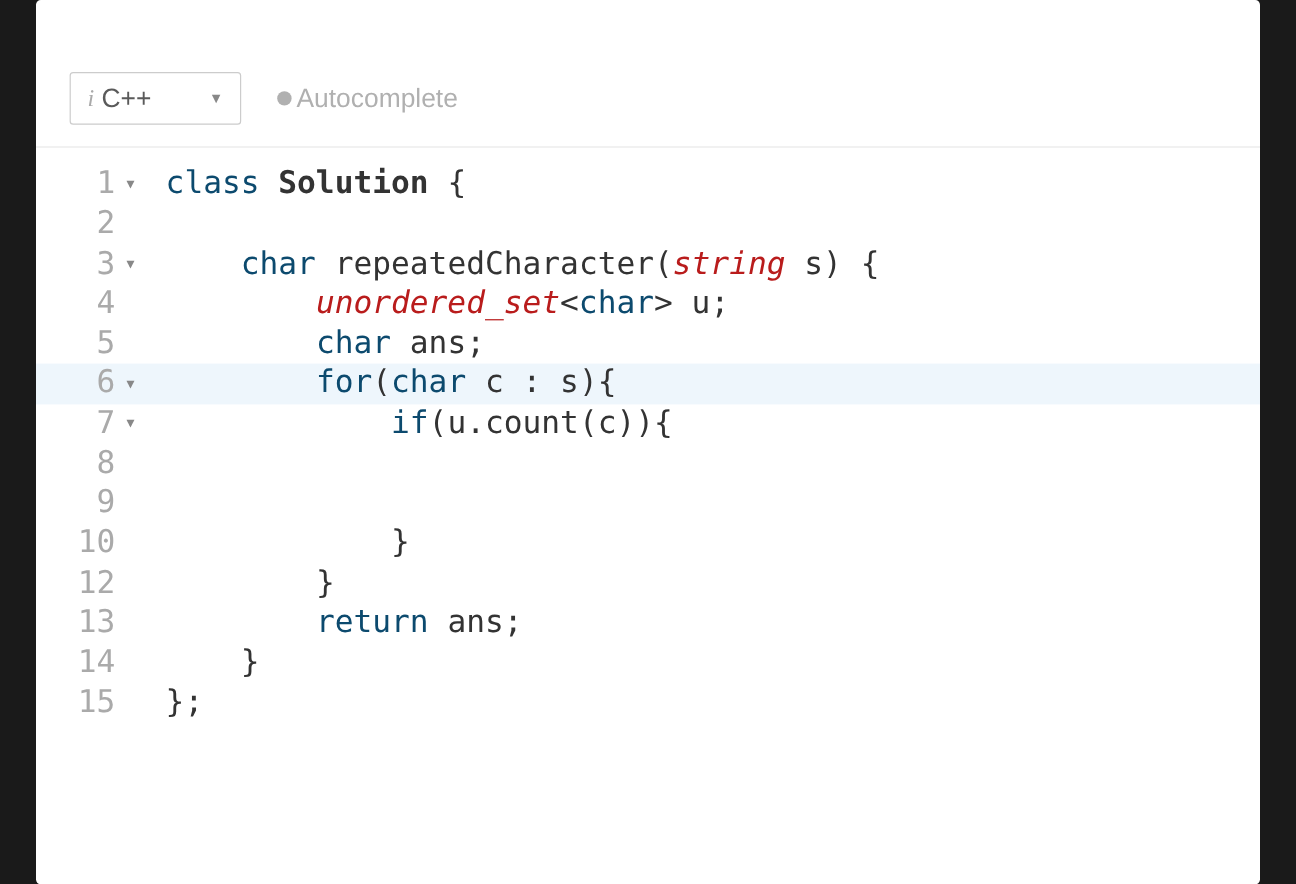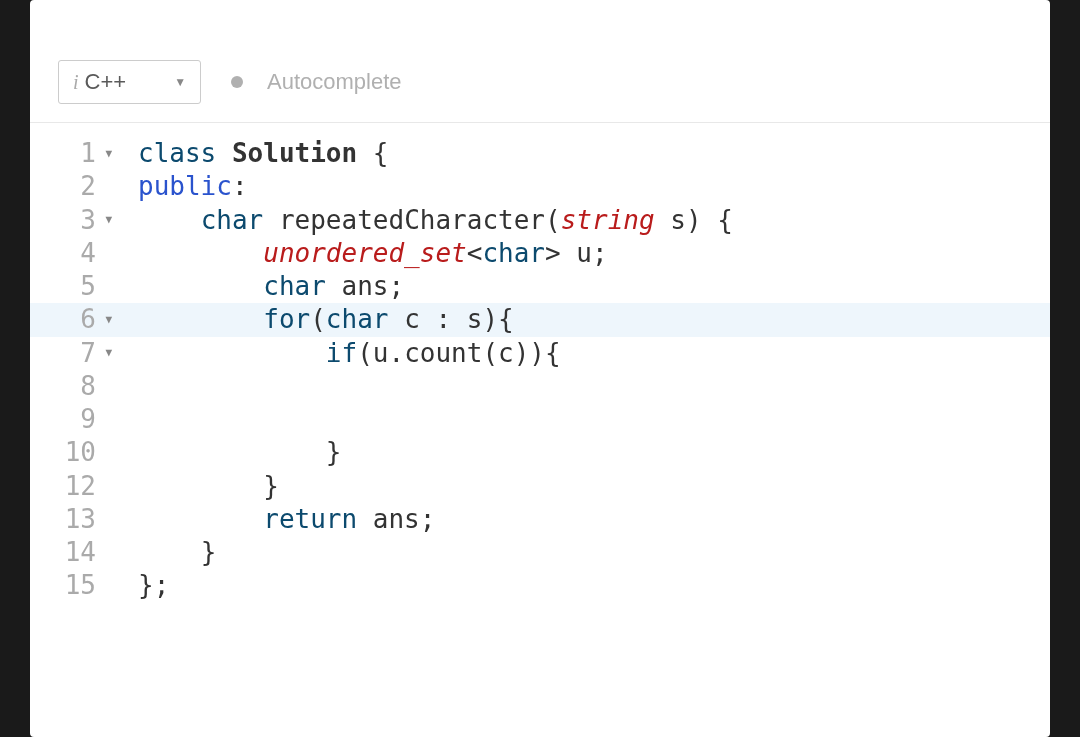--- a/index.html
+++ b/index.html
@@ -55,21 +55,21 @@
       color: #5a5a5a;
       font-size: 22px;
     }
     .dropdown-caret {
       color: #888;
       font-size: 12px;
     }
     .autocomplete {
       display: flex;
       align-items: center;
-      gap: 24px;
+      gap: 4px;
       color: #b0b0b0;
       font-size: 22px;
       cursor: pointer;
     }
     .dot {
       width: 12px;
       height: 12px;
       border-radius: 50%;
       background: #b0b0b0;
     }
@@ -145,21 +145,20 @@
           <span>1</span>
           <span class="fold-caret">▼</span>
         </div>
         <div class="code-content"><span class="kw">class </span><span class="cls">Solution </span><span class="punc">{</span></div>
       </div>
       <div class="code-line">
         <div class="gutter">
           <span>2</span>
           <span class="fold-spacer"></span>
         </div>
-        <div class="code-content"><span class="lbl">public</span><span class="punc">:</span></div>
       </div>
       <div class="code-line">
         <div class="gutter">
           <span>3</span>
           <span class="fold-caret">▼</span>
         </div>
         <div class="code-content">    <span class="kw">char </span><span class="fn">repeatedCharacter</span><span class="punc">(</span><span class="type">string </span><span>s</span><span class="punc">) {</span></div>
       </div>
       <div class="code-line">
         <div class="gutter">

